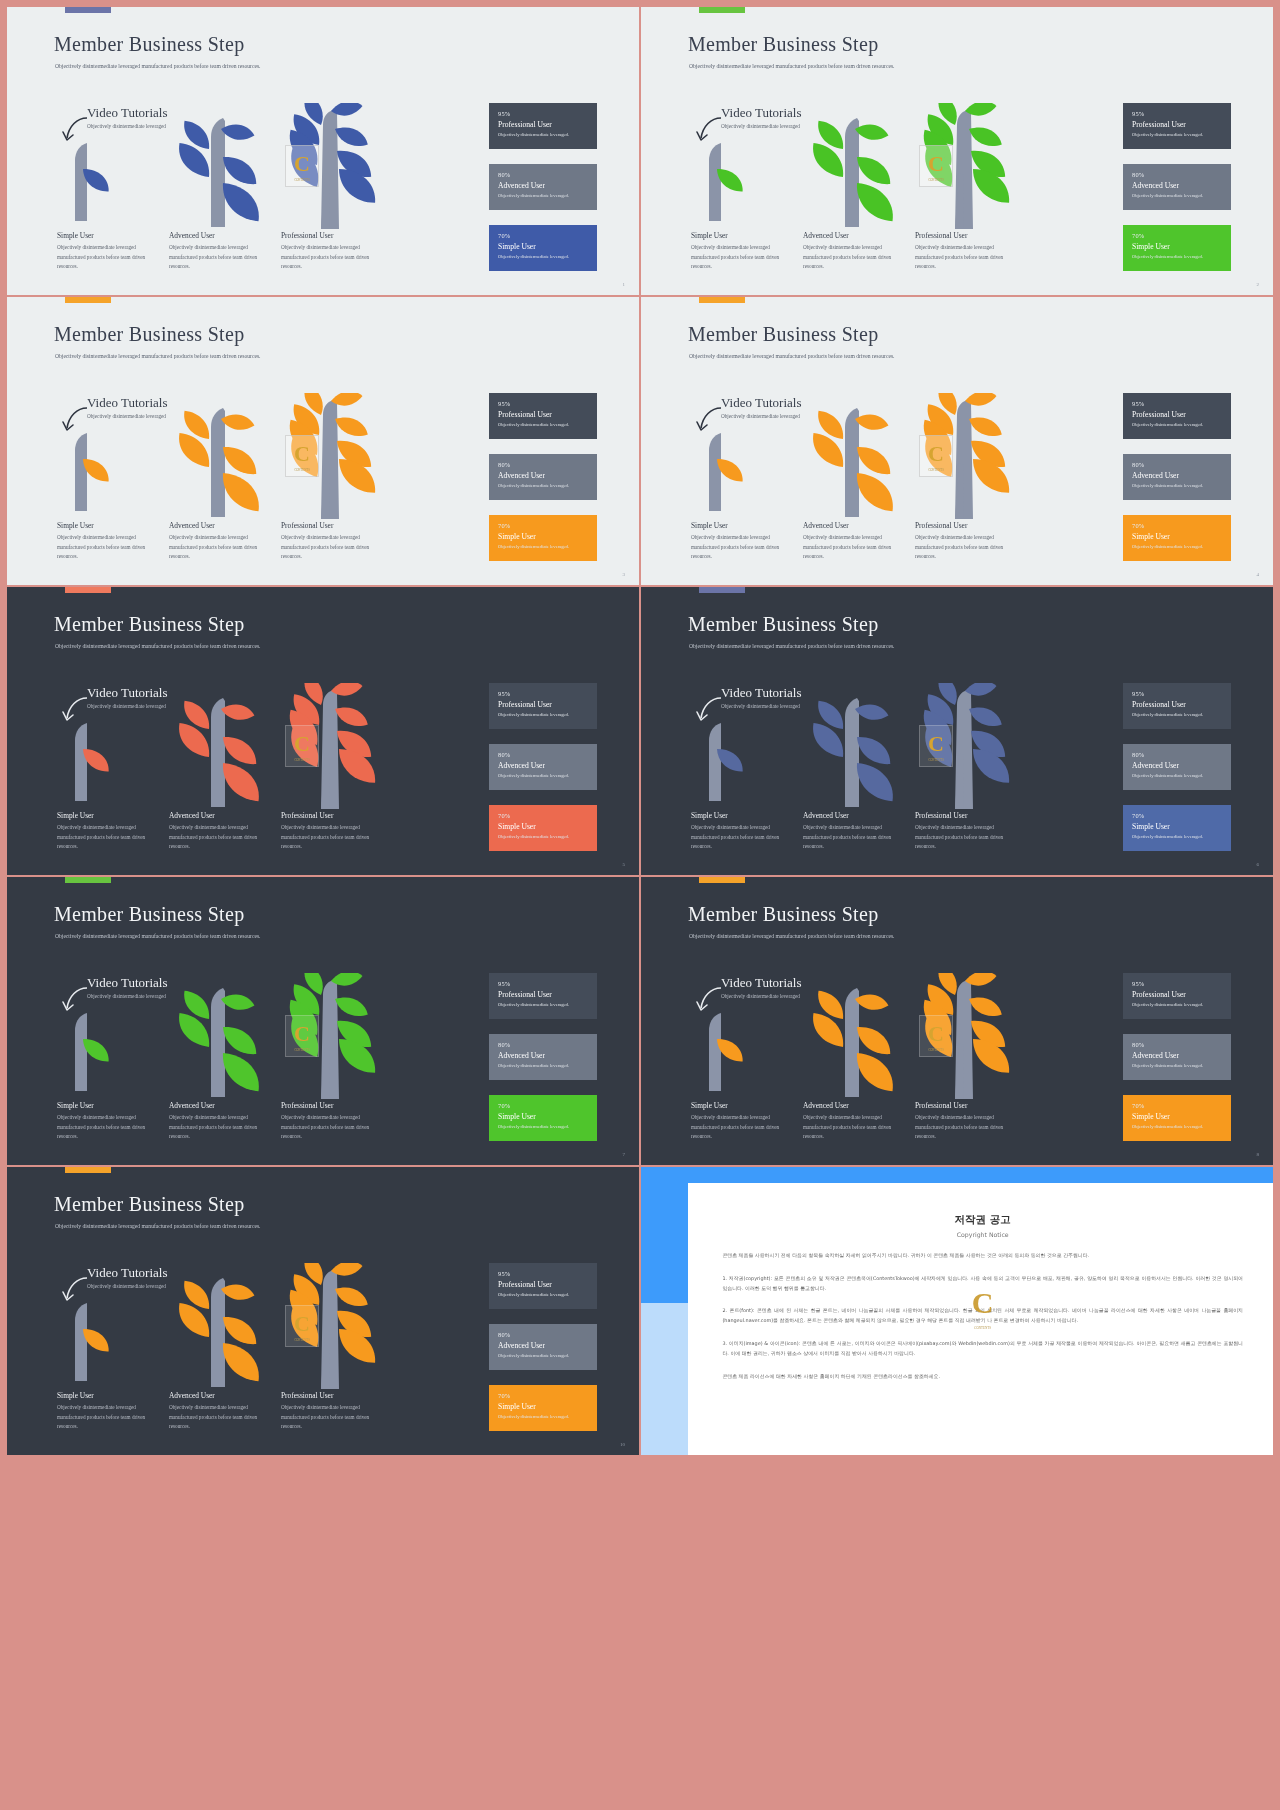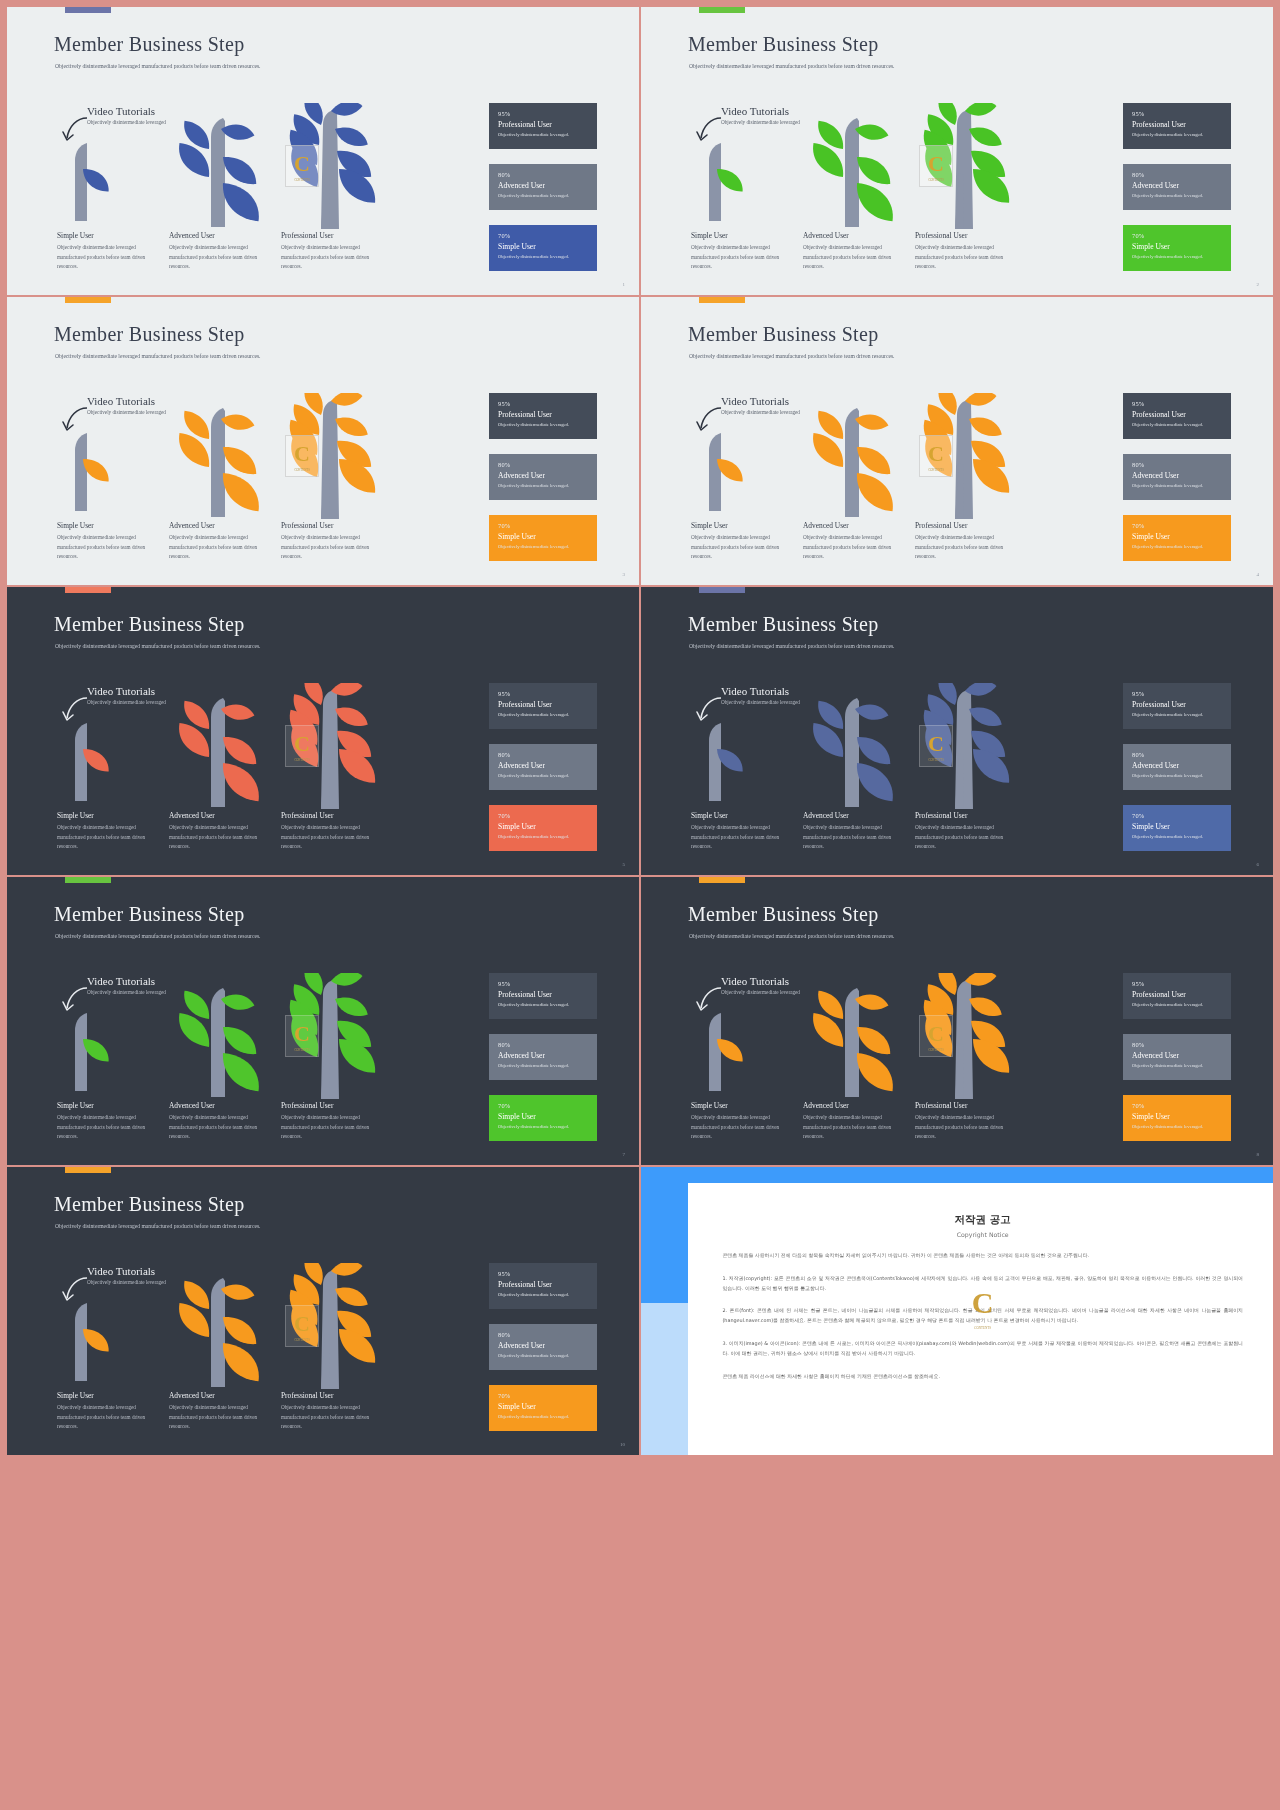--- a/index.html
+++ b/index.html
@@ -51,21 +51,21 @@
     color: #58606e;
     font-family: "Liberation Serif", serif;
   }
   .dark .s-sub { color: #c3c8d0; }
 
   
   .vt {
     position: absolute;
     left: 80px; top: 98px;
   }
-  .vt-title { font-size: 11px; color: #39404d; white-space: nowrap; }
+  .vt-title { font-size: 13px; color: #39404d; white-space: nowrap; text-align: center; }
   .dark .vt-title { color: #eef0f3; }
   .vt-desc { font-size: 5.2px; color: #5d646f; white-space: nowrap; margin-top: 2px; }
   .dark .vt-desc { color: #b9bec7; }
 
   .vt-arrow { position: absolute; left: 54px; top: 108px; width: 28px; height: 30px; }
 
   
   .cols {
     position: absolute;
     left: 46px; top: 96px;

